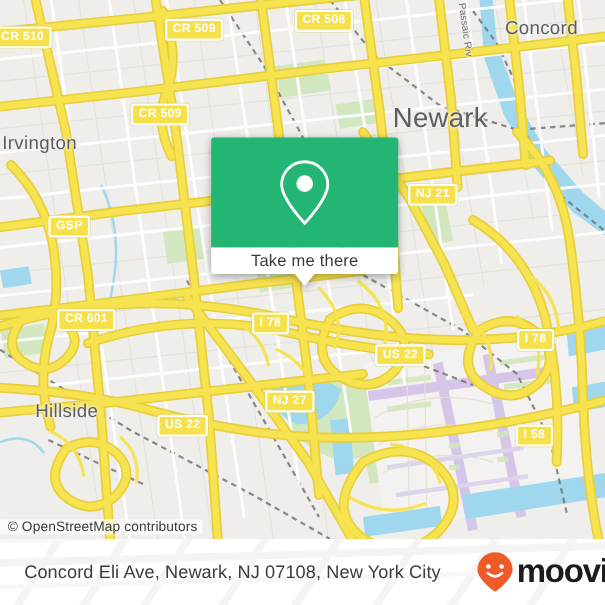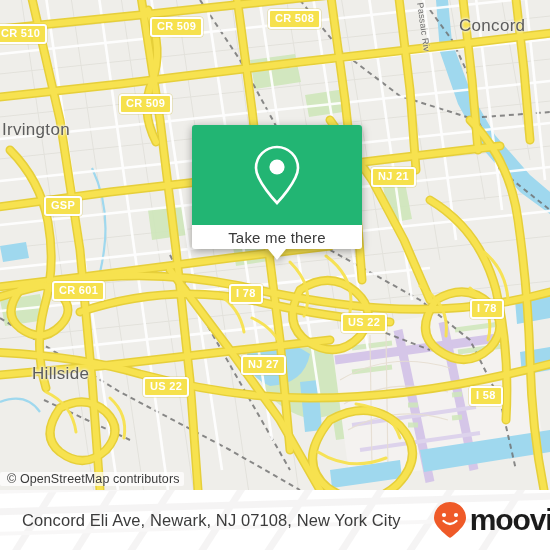--- a/index.html
+++ b/index.html
@@ -273,20 +273,21 @@
           <path d="M356 404 q34 4 44 34"></path>
             <path d="M318 452 q32 20 68 6"></path>
           <path d="M484 252 q22 18 24 48"></path>
           <path d="M218 294 q22 14 26 38"></path>
           <path d="M252 318 q22 10 30 30"></path>
         </g>
       </g>
     </svg>
 
     <div class="city-label city-mid" style="left:2px;top:120px;">Irvington</div>
+    <div class="city-label city-big" style="left:357px;top:93px;">Newark</div>
     <div class="city-label city-mid" style="left:459px;top:16px;">Concord</div>
     <div class="city-label city-mid" style="left:32px;top:364px;">Hillside</div>
 
     <div class="river-label" style="left:425px;top:2px;transform:rotate(82deg);">Passaic Riv</div>
 
     <div class="shield" style="left:-6px;top:24px;">CR 510</div>
     <div class="shield" style="left:150px;top:17px;">CR 509</div>
     <div class="shield" style="left:268px;top:9px;">CR 508</div>
     <div class="shield" style="left:119px;top:94px;">CR 509</div>
     <div class="shield" style="left:371px;top:167px;">NJ 21</div>

